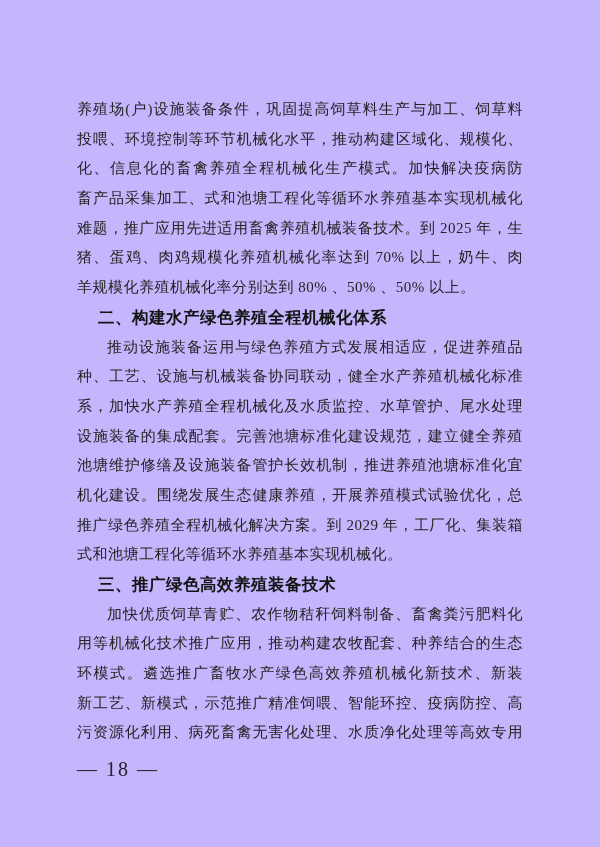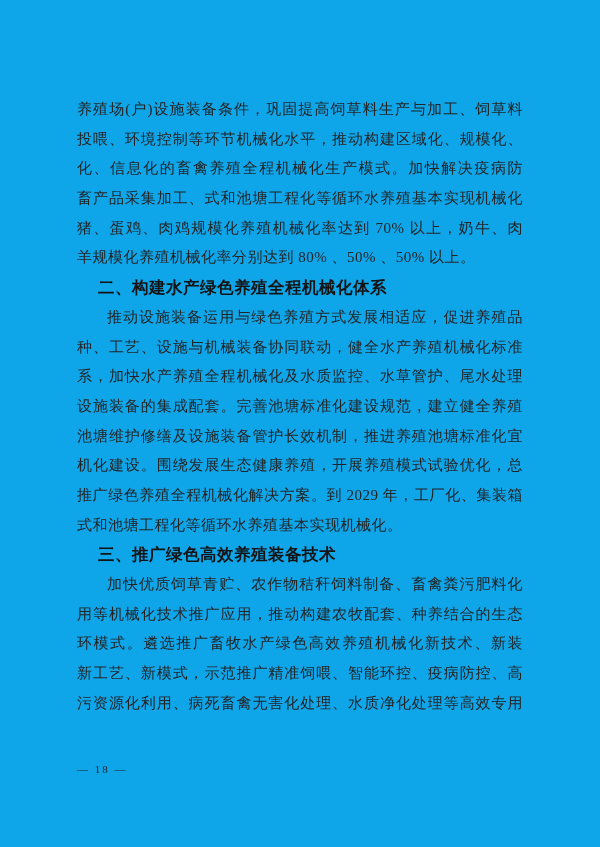--- a/index.html
+++ b/index.html
@@ -4,21 +4,21 @@
 <style>
   html, body {
     margin: 0;
     padding: 0;
     background: #ffffff;
   }
   .page {
     position: relative;
     width: 600px;
     height: 847px;
-    background: #0ea5e9;
+    background: #c4b5fd;
     overflow: hidden;
   }
   .content {
     position: absolute;
     left: 77px;
     top: 95px;
     width: 446px;
   }
   .line {
     font-family: "Liberation Serif", "DejaVu Serif", serif;
@@ -47,35 +47,36 @@
     text-align: left;
     text-align-last: left;
     text-indent: 21px;
     letter-spacing: 0.5px;
   }
   .footer {
     position: absolute;
     left: 77px;
     top: 758px;
     font-family: "Liberation Serif", "DejaVu Serif", serif;
-    font-size: 11px;
+    font-size: 20px;
     line-height: 22px;
     color: #242424;
     letter-spacing: 2px;
   }
 </style>
 </head>
 <body>
 
 <div class="page">
   <div class="content" id="content">
       <div class="line body">养殖场(户)设施装备条件，巩固提高饲草料生产与加工、饲草料</div>
       <div class="line body">投喂、环境控制等环节机械化水平，推动构建区域化、规模化、标准</div>
       <div class="line body">化、信息化的畜禽养殖全程机械化生产模式。加快解决疫病防控、</div>
       <div class="line body">畜产品采集加工、式和池塘工程化等循环水养殖基本实现机械化</div>
+      <div class="line body">难题，推广应用先进适用畜禽养殖机械装备技术。到 2025 年，生</div>
       <div class="line body">猪、蛋鸡、肉鸡规模化养殖机械化率达到 70% 以上，奶牛、肉牛、肉</div>
       <div class="line body para-end">羊规模化养殖机械化率分别达到 80% 、50% 、50% 以上。</div>
       <div class="line heading">二、构建水产绿色养殖全程机械化体系</div>
       <div class="line body indent">推动设施装备运用与绿色养殖方式发展相适应，促进养殖品</div>
       <div class="line body">种、工艺、设施与机械装备协同联动，健全水产养殖机械化标准体</div>
       <div class="line body">系，加快水产养殖全程机械化及水质监控、水草管护、尾水处理等</div>
       <div class="line body">设施装备的集成配套。完善池塘标准化建设规范，建立健全养殖</div>
       <div class="line body">池塘维护修缮及设施装备管护长效机制，推进养殖池塘标准化宜</div>
       <div class="line body">机化建设。围绕发展生态健康养殖，开展养殖模式试验优化，总结</div>
       <div class="line body">推广绿色养殖全程机械化解决方案。到 2029 年，工厂化、集装箱</div>

